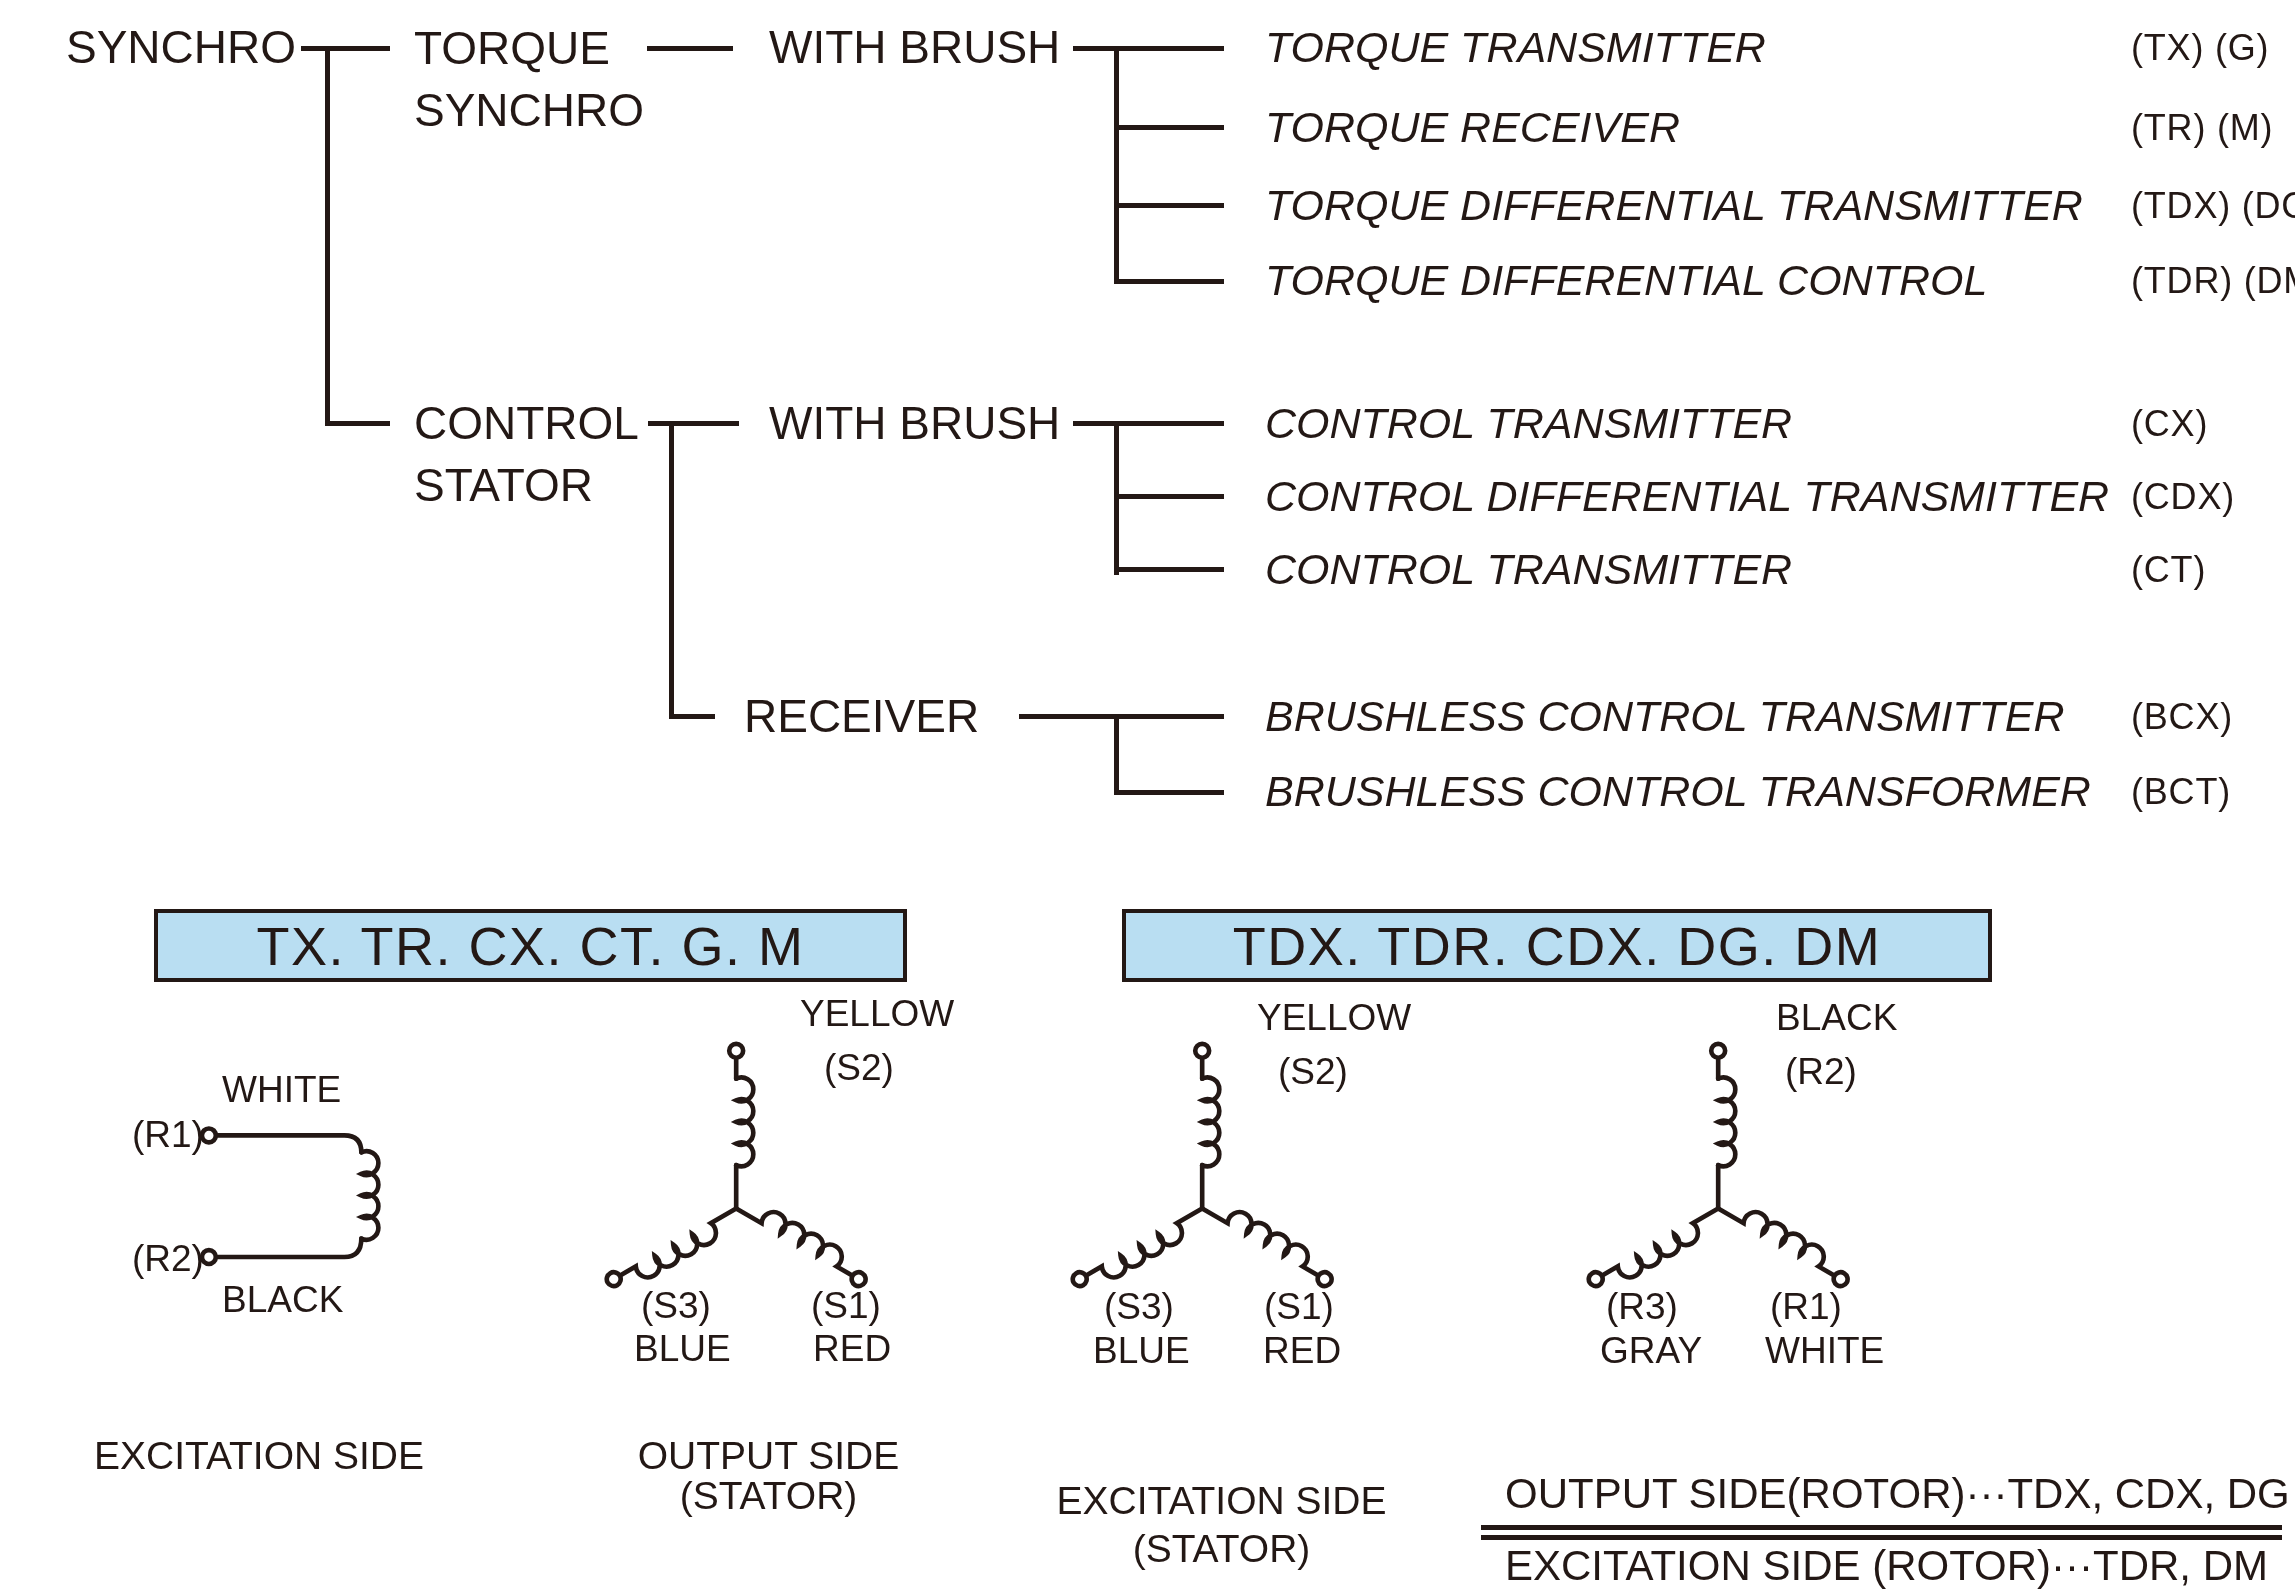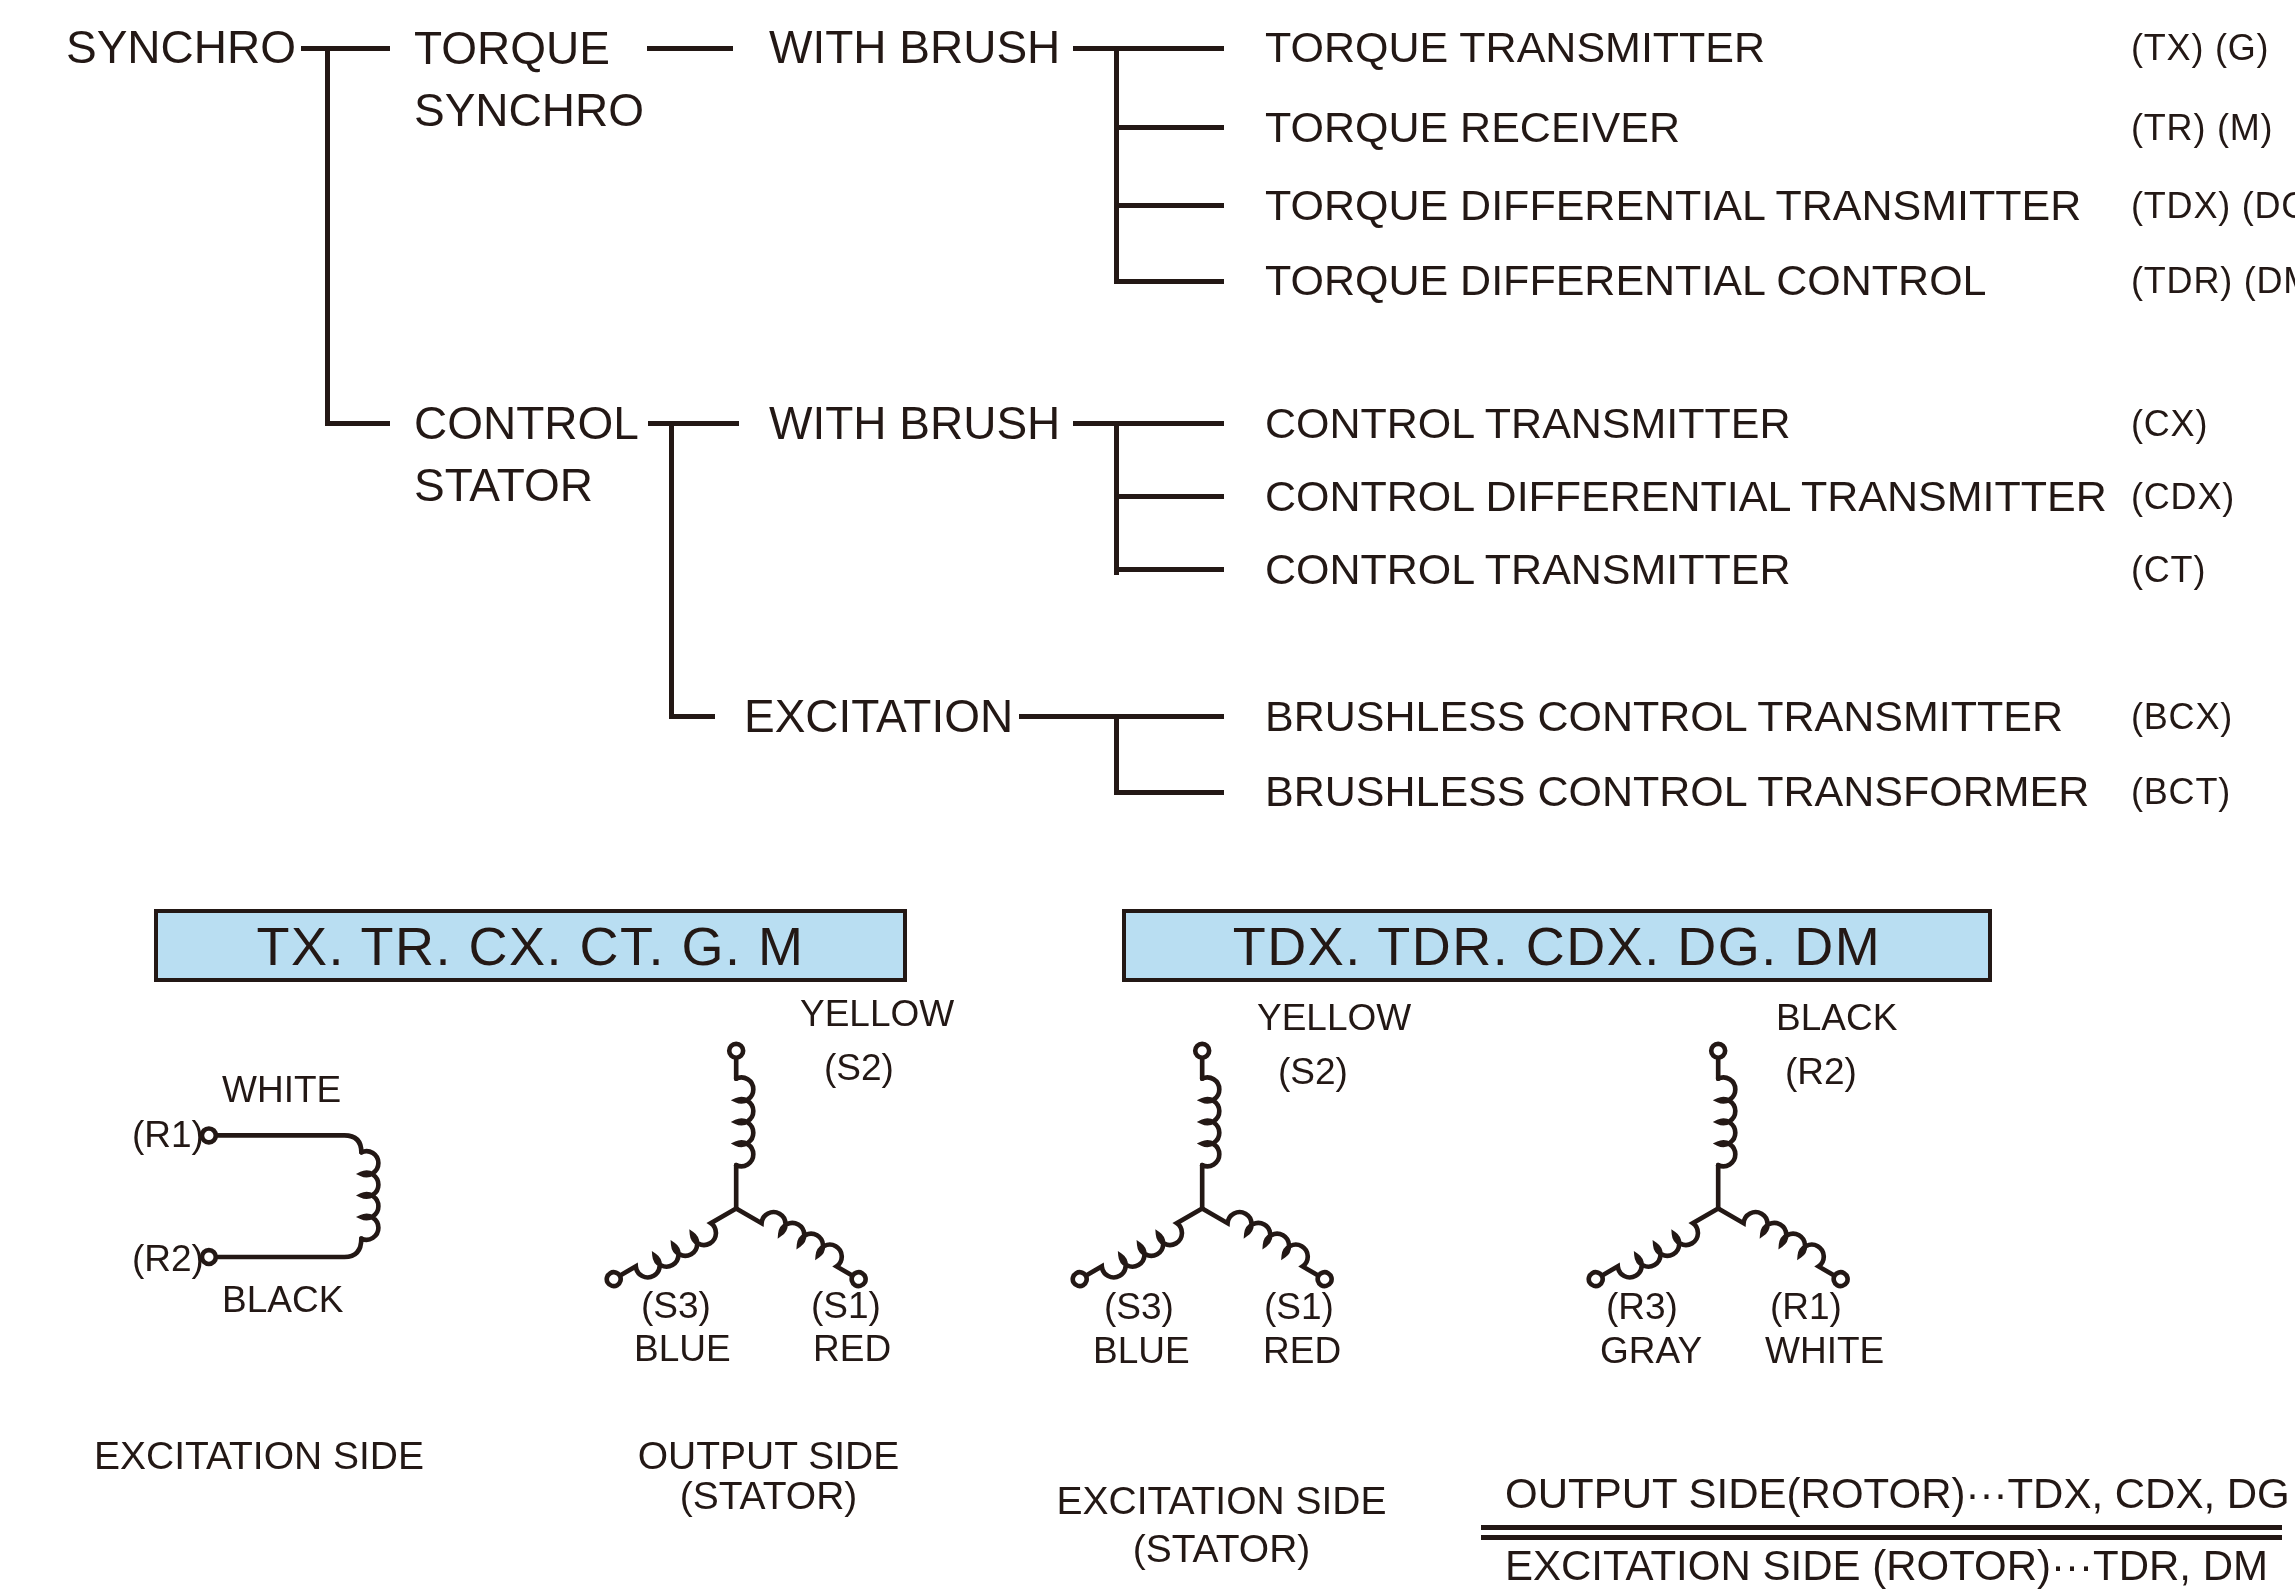--- a/index.html
+++ b/index.html
@@ -3,21 +3,21 @@
 <meta charset="utf-8">
 <style>
   html,body{margin:0;padding:0;background:#ffffff;}
   #page{
     position:relative;width:2295px;height:1595px;background:#ffffff;overflow:hidden;
     font-family:"Liberation Sans","DejaVu Sans",sans-serif;color:#231815;
   }
   .txt{position:absolute;white-space:nowrap;color:#231815;margin-left:24px;}
   .node{font-size:46px;line-height:51px;}
   .node2{font-size:46px;line-height:62px;white-space:pre-line;}
-  .leaf{font-size:43px;line-height:51px;}
+  .leaf{font-size:43px;line-height:51px;font-style:italic;}
   .abbr{font-size:36px;line-height:51px;letter-spacing:0.8px;}
   .lbl{font-size:37px;line-height:40px;}
   .cap{font-size:39px;line-height:43px;text-align:center;}
   .capr{font-size:42px;line-height:48px;}
   .hline,.vline{position:absolute;background:#231815;}
   .hline{height:4.6px;}
   .vline{width:4.6px;}
   .rule{position:absolute;background:#231815;height:4.6px;}
   .panel{
     position:absolute;top:909px;height:73px;background:#b9def2;border:4.6px solid #231815;
@@ -33,21 +33,21 @@
 
 <div id="page">
 
   <div class="txt node" style="left:42px;top:22.4px;">SYNCHRO</div>
   <div class="txt node2" style="left:390px;top:17px;">TORQUE
 SYNCHRO</div>
   <div class="txt node" style="left:745px;top:22.4px;">WITH BRUSH</div>
   <div class="txt node2" style="left:390px;top:392px;">CONTROL
 STATOR</div>
   <div class="txt node" style="left:745px;top:398px;">WITH BRUSH</div>
-  <div class="txt node" style="left:720px;top:691px;">EXCITATION</div>
+  <div class="txt node" style="left:720px;top:691px;">RECEIVER</div>
 
   <div class="hline" style="left:301px;top:46px;width:89px;"></div>
   <div class="vline" style="left:325px;top:46px;height:380px;"></div>
   <div class="hline" style="left:647px;top:46px;width:86px;"></div>
   <div class="hline" style="left:1073px;top:46px;width:48px;"></div>
   <div class="vline" style="left:1114px;top:46px;height:238px;"></div>
   <div class="hline" style="left:1114px;top:46px;width:110px;"></div>
   <div class="hline" style="left:1114px;top:125px;width:110px;"></div>
   <div class="hline" style="left:1114px;top:203px;width:110px;"></div>
   <div class="hline" style="left:1114px;top:279px;width:110px;"></div>

